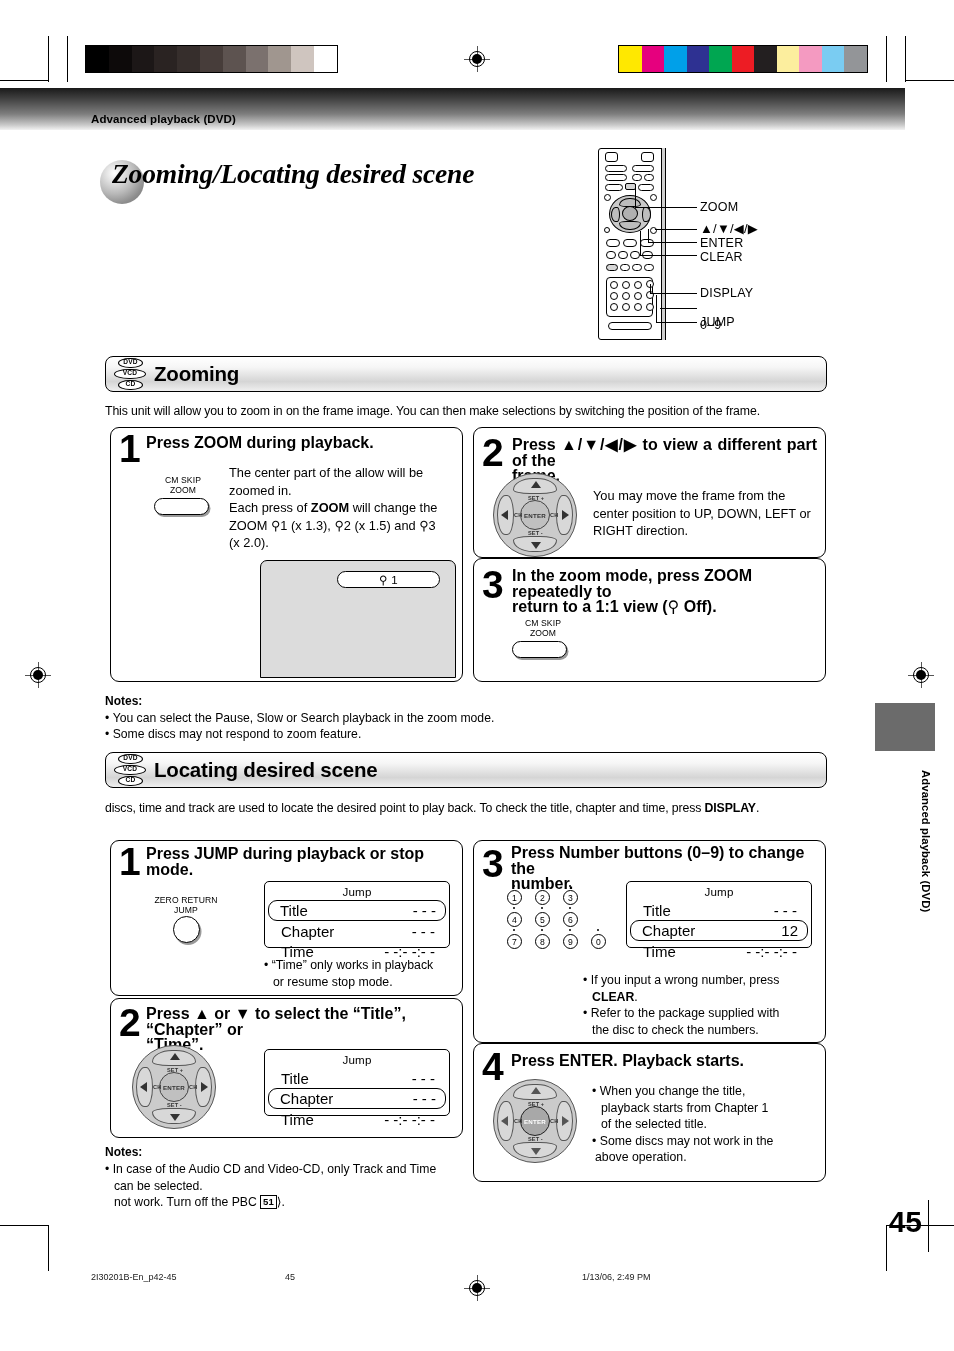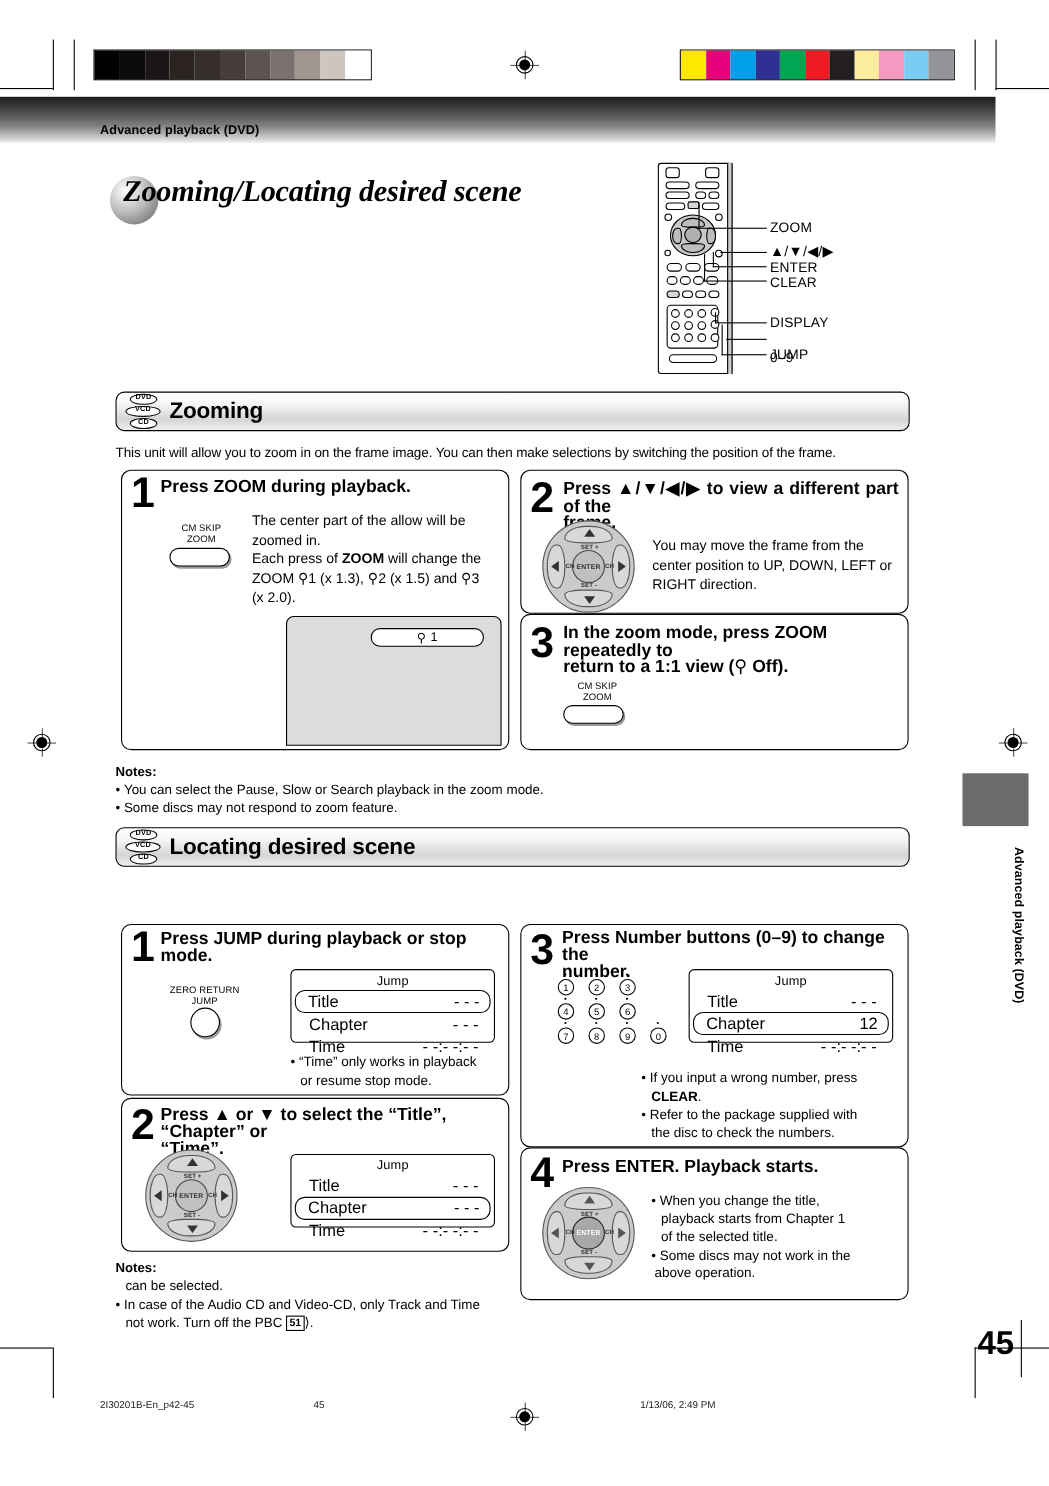--- a/index.html
+++ b/index.html
@@ -384,20 +384,21 @@
 <div class="sec" style="left:105px;top:752px;width:722px;">
   <div class="discbadges">
     <div class="badge sm">DVD</div>
     <div class="badge">VCD</div>
     <div class="badge sm">CD</div>
   </div>
   <h2>Locating desired scene</h2>
 </div>
 
 <div class="intro" style="left:105px;top:800px;width:730px;">
+  <div>discs, time and track are used to locate the desired point to play back. To check the title, chapter and time, press <b>DISPLAY</b>.</div>
 </div>
 
 <div class="step-box" style="left:110px;top:840px;width:353px;height:156px;"></div>
 <div class="stepnum" style="left:119px;top:846px;">1</div>
 <div class="stephead" style="left:146px;top:846px;width:300px;">Press JUMP during playback or stop mode.</div>
 
 <div class="btn-label" style="left:142px;top:896px;width:88px;">
   <span>ZERO RETURN</span><br>
   <span>JUMP</span>
 </div>
@@ -542,22 +543,22 @@
 <div class="stepnote" style="left:592px;top:1083px;width:230px;">
   <div>• When you change the title,</div>
   <div style="margin-left:9px;">playback starts from Chapter 1</div>
   <div style="margin-left:9px;">of the selected title.</div>
   <div>• Some discs may not work in the</div>
   <div style="margin-left:3px;">above operation.</div>
 </div>
 
 <div class="notes-title" style="left:105px;top:1145px;">Notes:</div>
 <div class="note-line" style="left:105px;top:1161px;width:370px;">
+  <div>• In case of the Audio CD and Video-CD, only Track and Time</div>
   <div style="margin-left:9px;">can be selected.</div>
-  <div>• In case of the Audio CD and Video-CD, only Track and Time</div>
 </div>
 <div class="note-line" style="left:105px;top:1194px;width:375px;">
   <div style="margin-left:9px;">
     <span>not work. Turn off the PBC </span><span class="mono-ref">51</span><span class="ref-arrow">⟩</span><span>.</span>
   </div>
 </div>
 
 <div class="sidetab"></div>
 <div class="sidevert">Advanced playback (DVD)</div>
 <div class="pagerule"></div>

